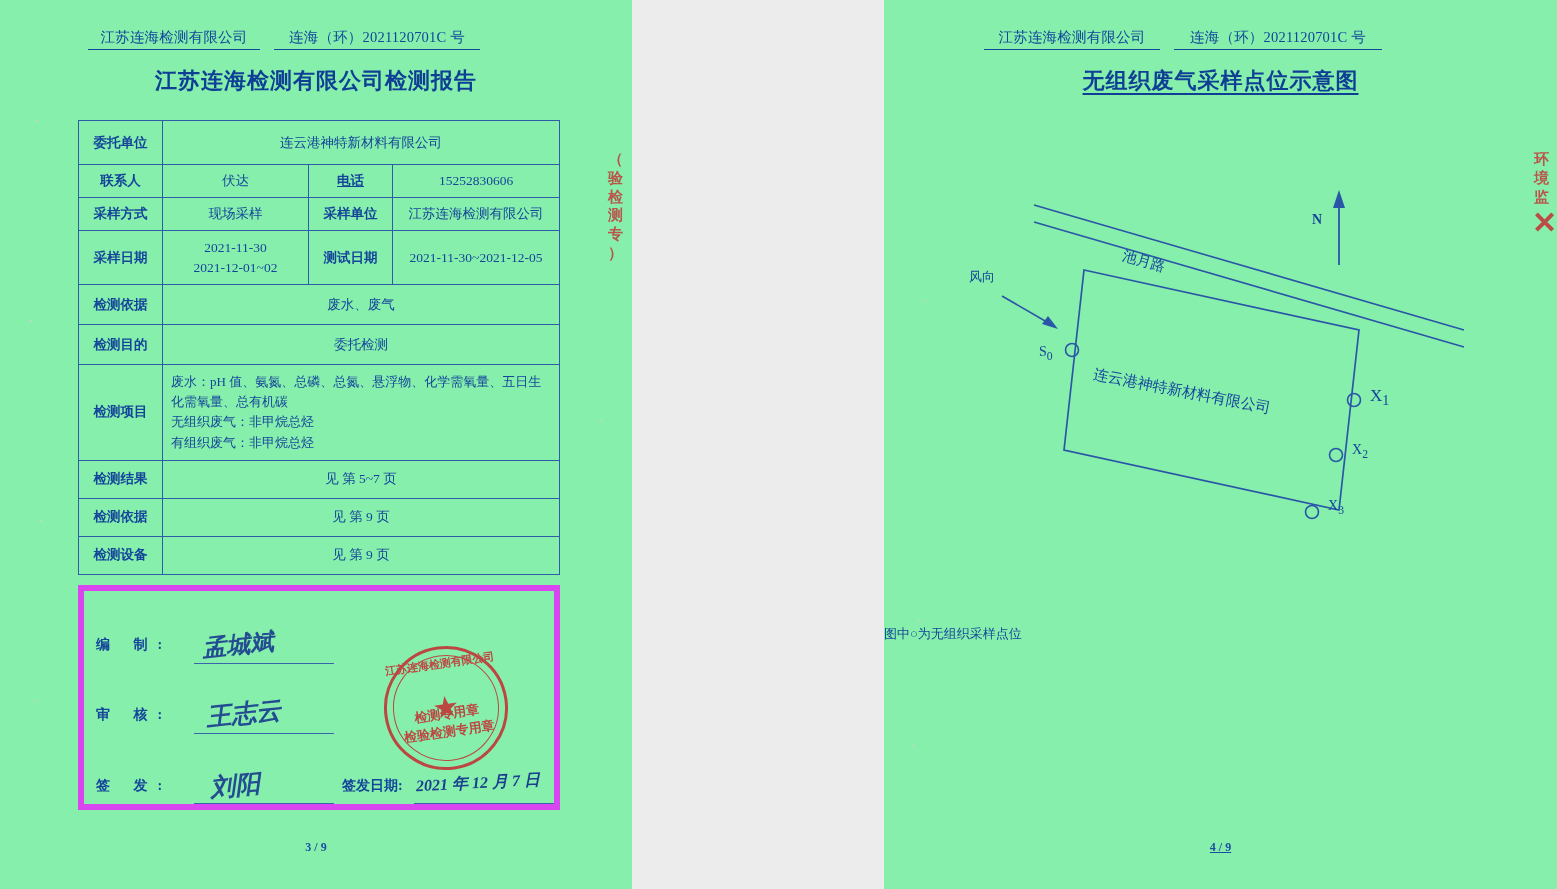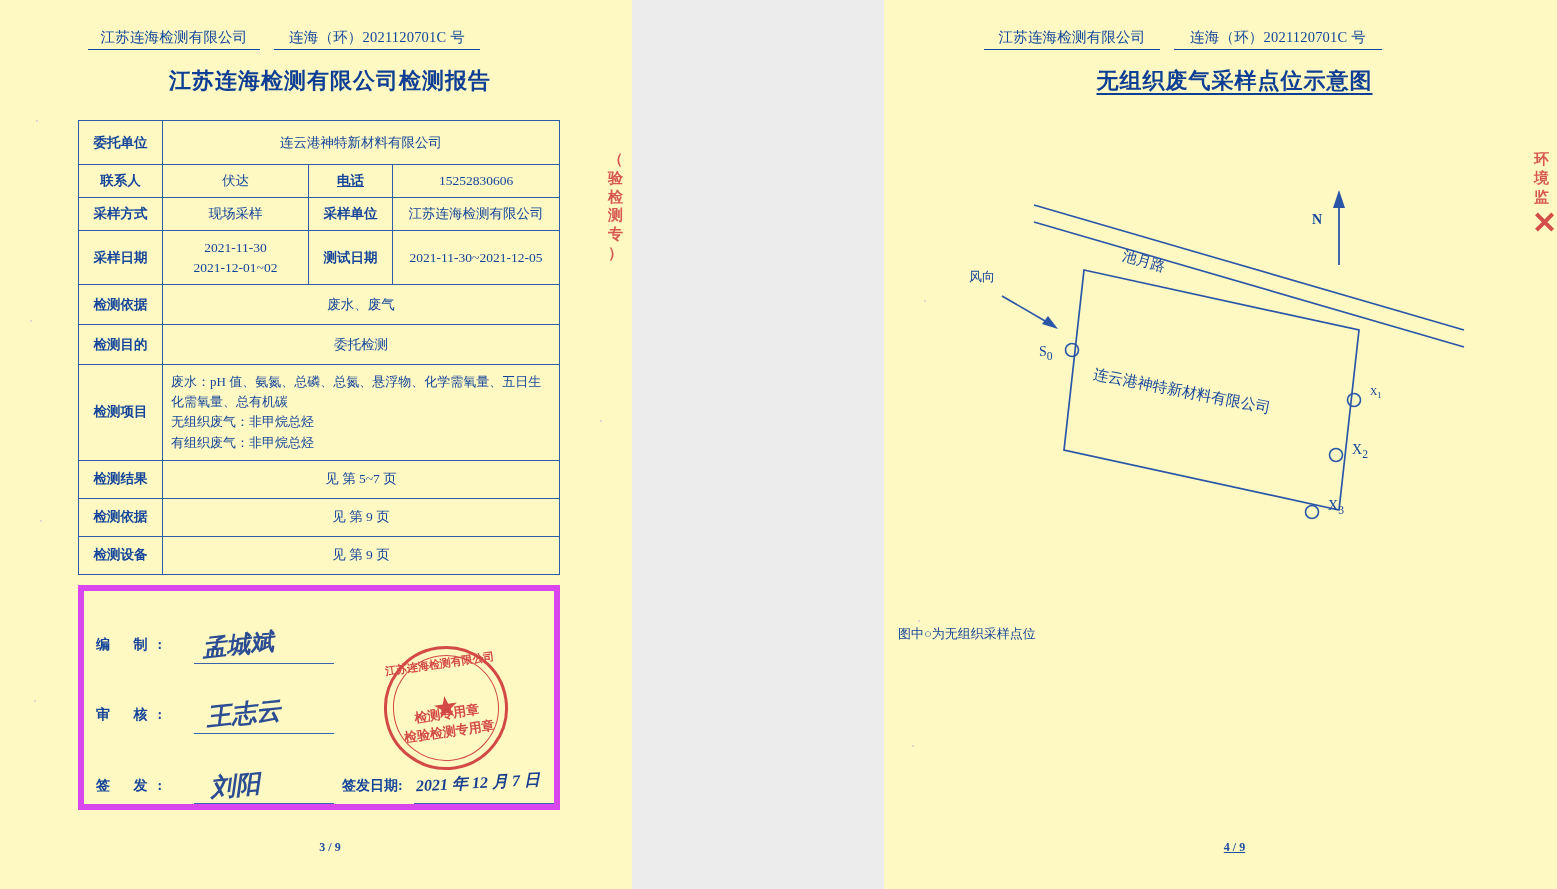--- a/index.html
+++ b/index.html
@@ -7,23 +7,22 @@
   body {
     width: 1557px; height: 889px;
     background: #e9e9e9;
     font-family: "Liberation Serif", serif;
     overflow: hidden;
     position: relative;
   }
   .spread { position:absolute; inset:0; display:flex; }
   .page {
     position: relative;
-    background: #fef9c3;
+    background: #86efac;
     overflow: hidden;
-    padding-left: 14px;
   }
   .page-left { width: 632px; height: 889px; }
   .gutter { width: 252px; height: 889px; background:#ececec; }
   .page-right { width: 673px; height: 889px; }
 
   
   .hdr {
     position:absolute; display:flex; align-items:flex-end; gap: 14px;
     color:#10469b; font-size: 14.5px; letter-spacing:.2px;
   }
@@ -263,21 +262,21 @@
 
       <div style="position:absolute; left:85px; top:118px; color:#14459a; font-size:13px;">风向</div>
 
       <div style="position:absolute; left:238px; top:102px; color:#14459a; font-size:14.5px; transform: rotate(16deg);">池月路</div>
 
       <div style="position:absolute; left:208px; top:232px; color:#14459a; font-size:15px; transform: rotate(11deg);">连云港神特新材料有限公司</div>
 
       <div style="position:absolute; left:155px; top:194px; color:#14459a; font-size:14px;">
         <span>S</span><sub>0</sub>
       </div>
-      <div style="position:absolute; left:486px; top:236px; color:#14459a; font-size:10px;">
+      <div style="position:absolute; left:486px; top:236px; color:#14459a; font-size:17px;">
         <span>X</span><sub>1</sub>
       </div>
       <div style="position:absolute; left:468px; top:292px; color:#14459a; font-size:14px;">
         <span>X</span><sub>2</sub>
       </div>
       <div style="position:absolute; left:444px; top:348px; color:#14459a; font-size:14px;">
         <span>X</span><sub>3</sub>
       </div>
     </div>
 

